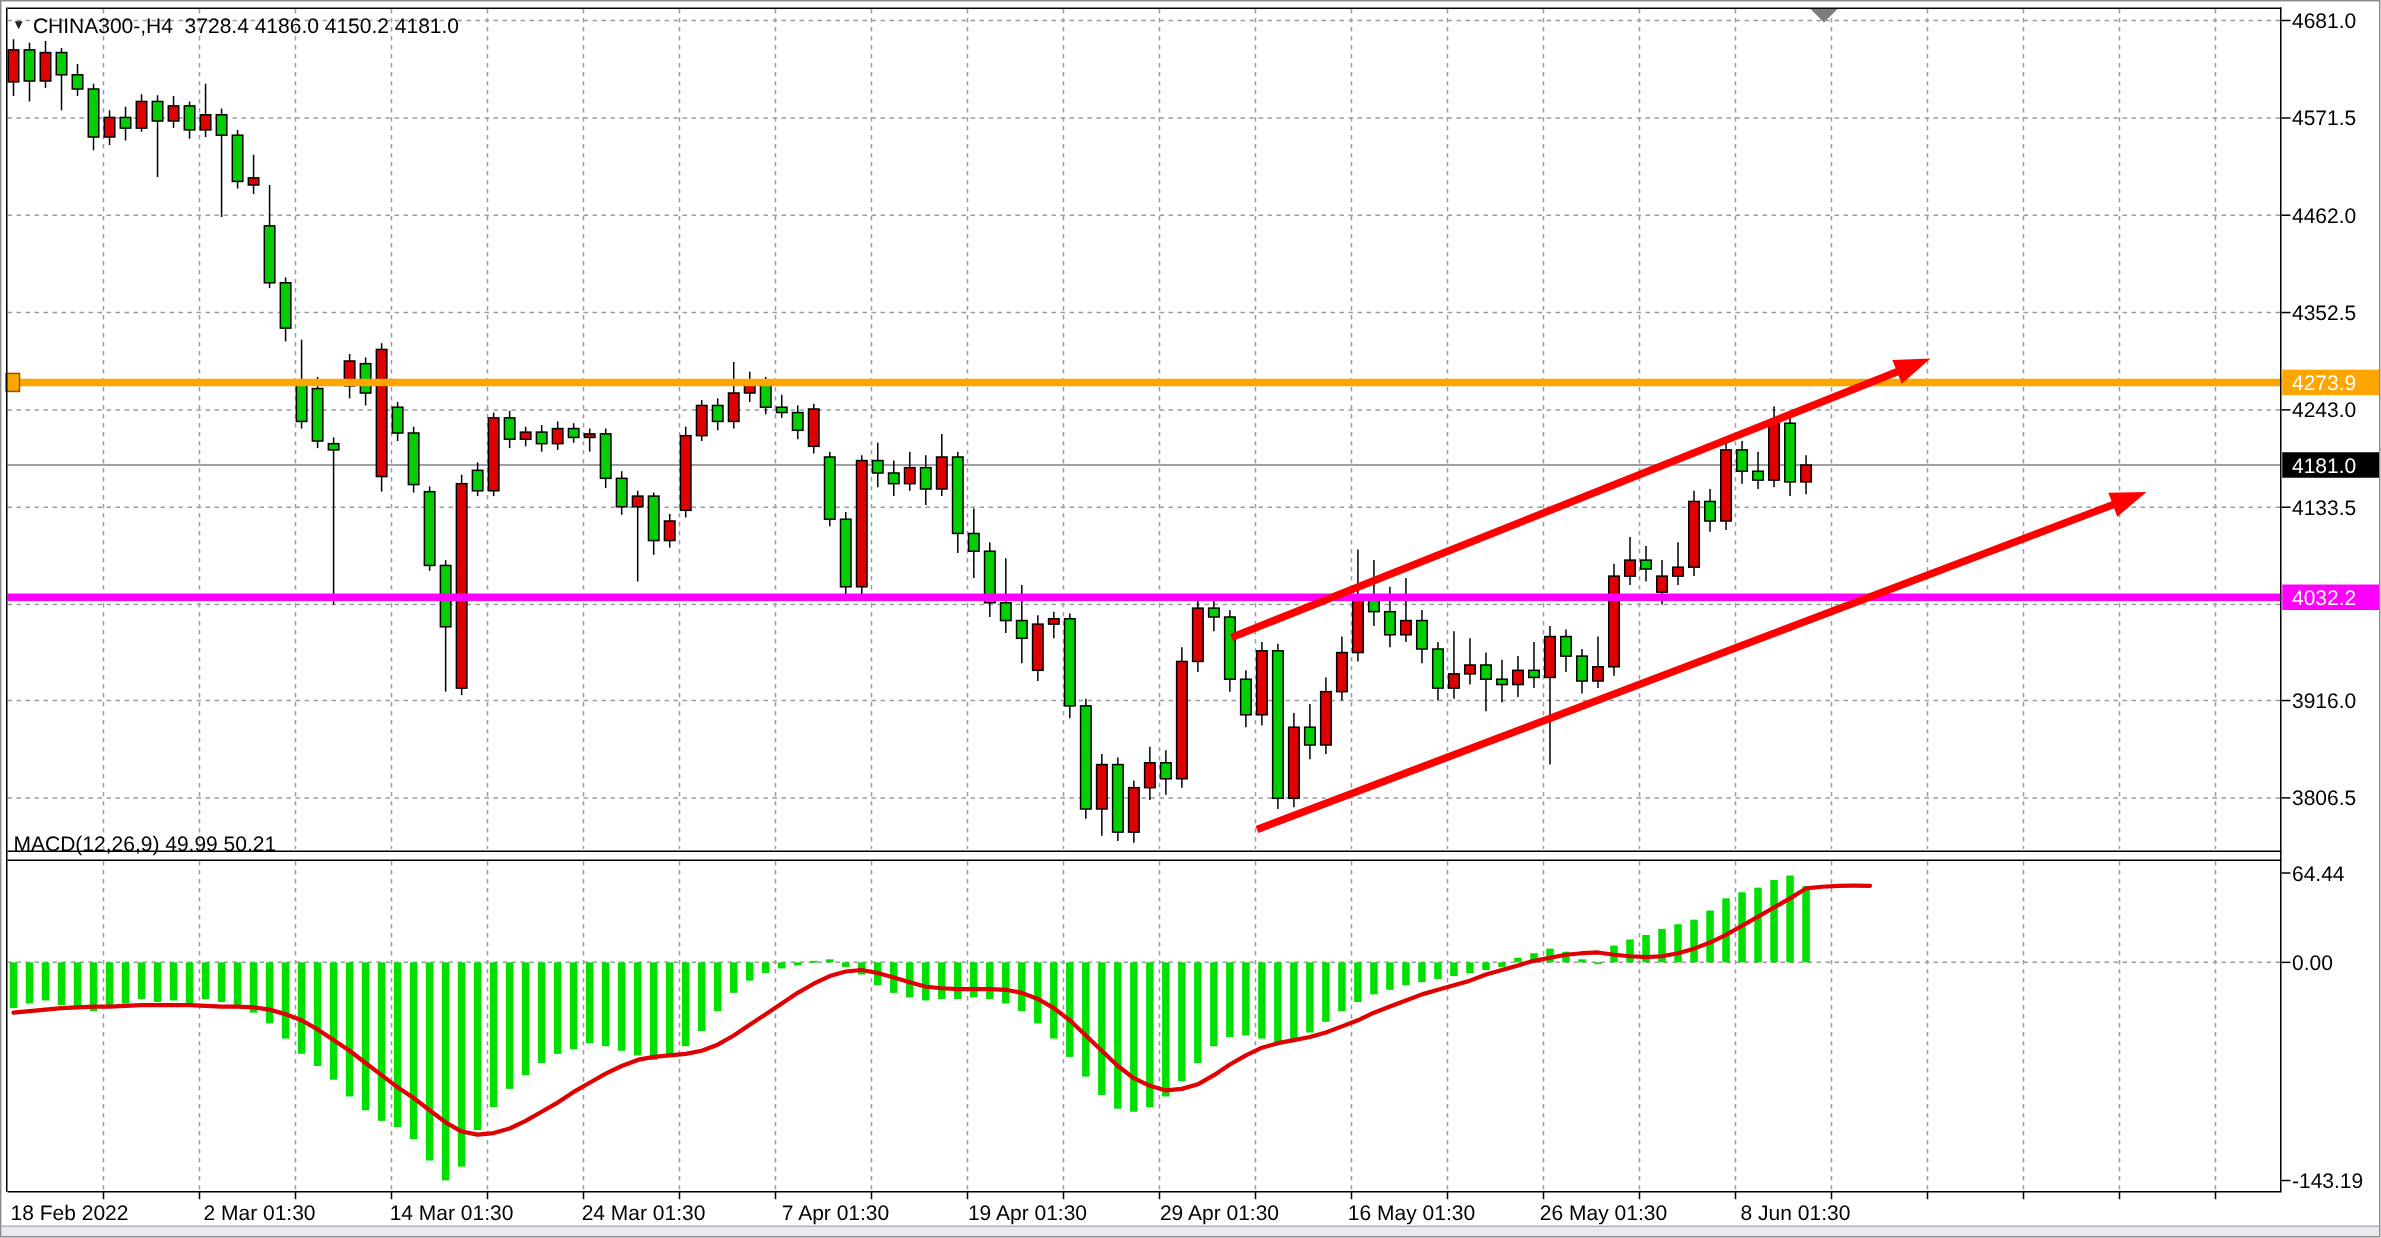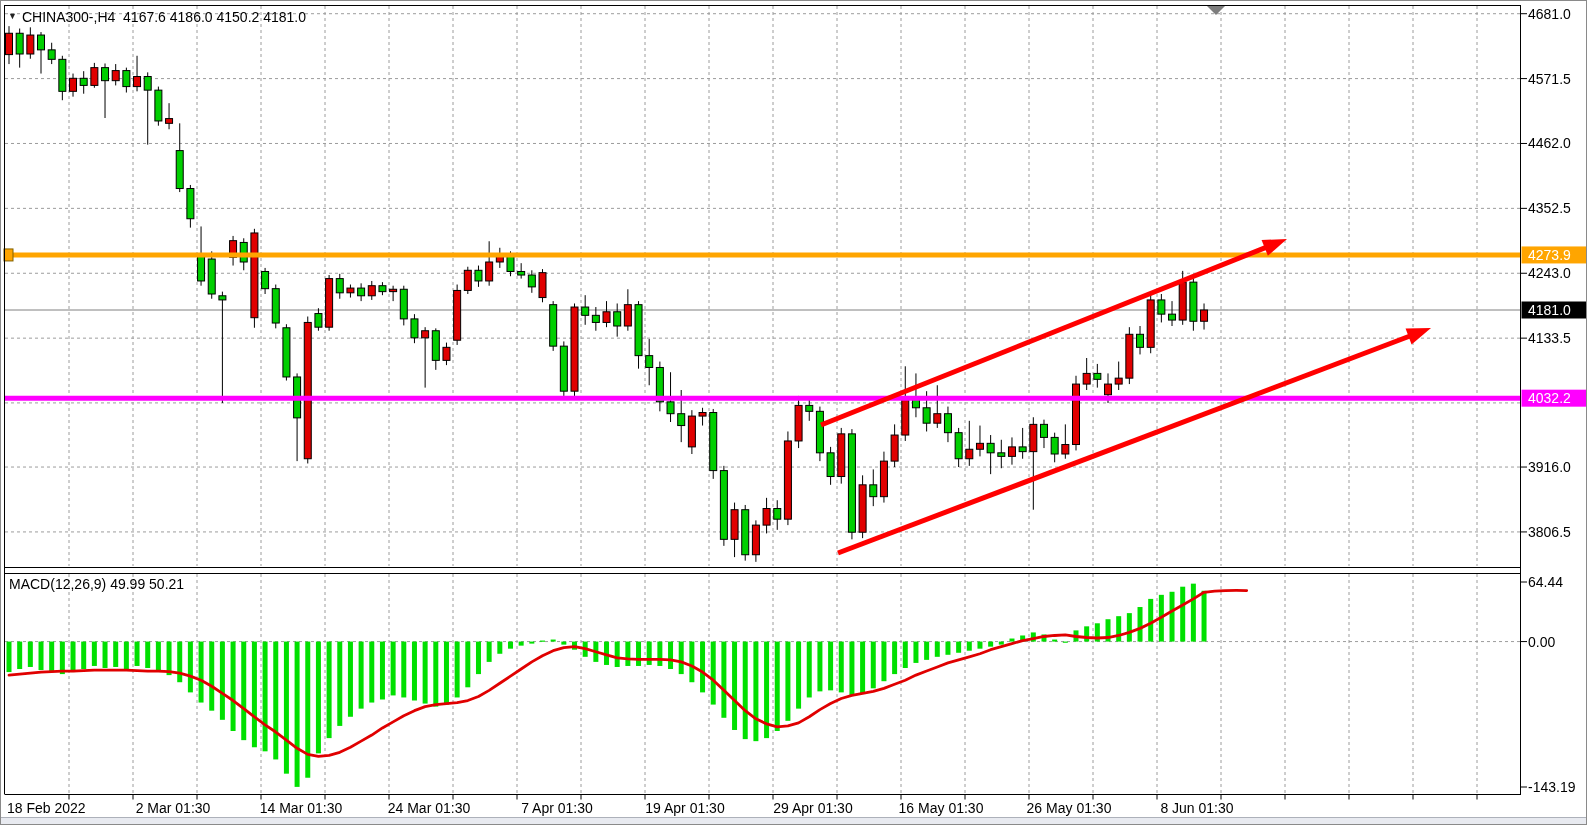--- a/index.html
+++ b/index.html
@@ -5,21 +5,21 @@
   html,body{margin:0;padding:0;background:#c8c8c8;}
   #win{
     position:relative;width:1587px;height:825px;background:#ffffff;
     font-family:"Liberation Sans",sans-serif;overflow:hidden;
     box-sizing:border-box;border:1px solid #8a8a8a;
   }
   #chart-svg{position:absolute;left:0;top:0;}
   .ovl{position:absolute;color:#000;font-size:14px;line-height:15px;white-space:pre;}
   #title-bar{left:7px;top:9px;display:flex;align-items:center;gap:5px;}
   #sym-icon{font-size:9px;color:#222;transform:translateY(-1px);}
-  #macd-label{left:8px;top:576px;}
+  #macd-label{left:8px;top:554px;}
 </style>
 </head>
 <body>
 
 <div id="win">
   <svg id="chart-svg" width="1587" height="825">
       <rect x="0" y="0" width="1587" height="825" fill="#FFFFFF"></rect>
       <rect x="0" y="817" width="1587" height="8" fill="#E8EAF0"></rect>
       <line x1="0" y1="816.5" x2="1587" y2="816.5" stroke="#ADB1BA" stroke-width="1"></line>
       <line x1="68" y1="5" x2="68" y2="565" stroke="#9C9C9C" stroke-width="1" stroke-dasharray="3 3"></line>
@@ -492,16 +492,16 @@
       <text x="684" y="812" fill="#000000" font-size="14px" font-family="&quot;Liberation Sans&quot;,sans-serif" text-anchor="middle">19 Apr 01:30</text>
       <text x="812" y="812" fill="#000000" font-size="14px" font-family="&quot;Liberation Sans&quot;,sans-serif" text-anchor="middle">29 Apr 01:30</text>
       <text x="940" y="812" fill="#000000" font-size="14px" font-family="&quot;Liberation Sans&quot;,sans-serif" text-anchor="middle">16 May 01:30</text>
       <text x="1068" y="812" fill="#000000" font-size="14px" font-family="&quot;Liberation Sans&quot;,sans-serif" text-anchor="middle">26 May 01:30</text>
       <text x="1196" y="812" fill="#000000" font-size="14px" font-family="&quot;Liberation Sans&quot;,sans-serif" text-anchor="middle">8 Jun 01:30</text>
       <rect x="1521" y="4" width="66" height="790" fill="transparent"></rect>
       <rect x="4" y="794" width="1516" height="22" fill="transparent"></rect>
     </svg>
   <div class="ovl" id="title-bar">
     <span id="sym-icon">▼</span>
-    <span>CHINA300-,H4  4167.6 4186.0 4150.2 4181.0</span>
+    <span>CHINA300-,H4  3728.4 4186.0 4150.2 4181.0</span>
   </div>
   <div class="ovl" id="macd-label">MACD(12,26,9) 49.99 50.21</div>
 </div>
 
 </body></html>

